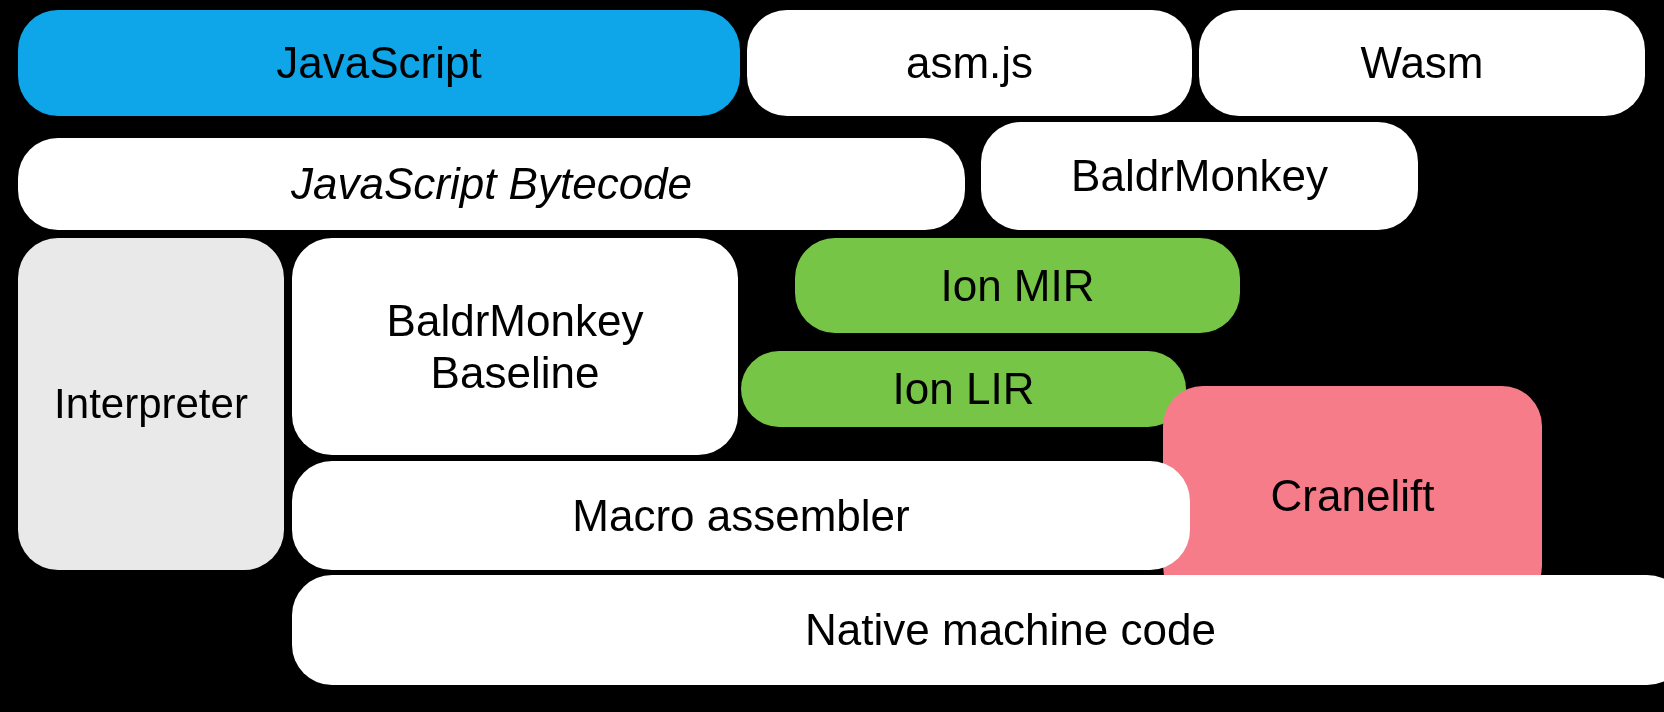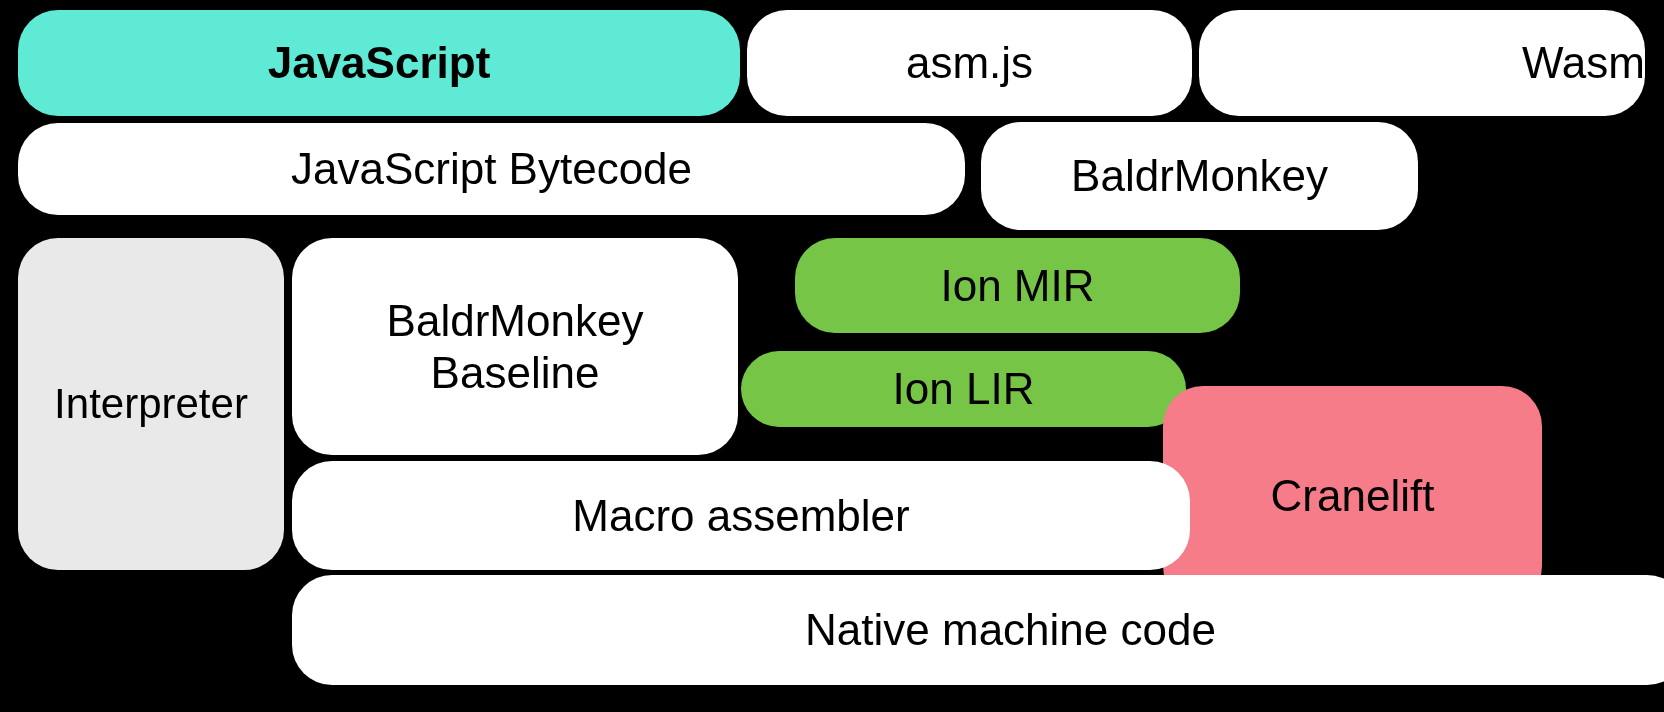--- a/index.html
+++ b/index.html
@@ -21,38 +21,38 @@
     text-align: center;
     font-size: 44px;
     font-weight: 400;
     color: #000;
     line-height: 1.18;
   }
   .node .label { display: inline-block; }
 
   .n-javascript   { left: 18px;   top: 10px;  width: 722px;  height: 106px; }
   .n-asmjs        { left: 747px;  top: 10px;  width: 445px;  height: 106px; }
-  .n-wasm         { left: 1199px; top: 10px;  width: 446px;  height: 106px; justify-content: flex-end; }
-  .n-bytecode     { left: 18px;   top: 123px; width: 947px;  height: 92px; }
+  .n-wasm         { left: 1199px; top: 10px;  width: 446px;  height: 106px; }
+  .n-bytecode     { left: 18px;   top: 138px; width: 947px;  height: 92px; font-style: italic; }
   .n-baldrmonkey  { left: 981px;  top: 122px; width: 437px;  height: 108px; }
   .n-interpreter  { left: 18px;   top: 238px; width: 266px;  height: 332px; font-size: 42px; }
   .n-baseline     { left: 292px;  top: 238px; width: 446px;  height: 217px; }
   .n-baseline .label { max-width: 280px; }
   .n-ion-mir      { left: 747px;  top: 238px; width: 445px;  height: 95px; margin-left: 48px; }
   .n-ion-lir      { left: 741px;  top: 351px; width: 445px;  height: 76px; }
   .n-cranelift    { left: 1163px; top: 350px; width: 379px;  height: 220px; margin-top: 36px; }
   .n-macro        { left: 292px;  top: 461px; width: 898px;  height: 109px; }
   .n-native       { left: 292px;  top: 575px; width: 1353px; height: 110px; padding-left: 42px; }
 </style>
 </head>
 <body>
 
 <div class="stage" style="background: rgb(0, 0, 0);">
 
-  <div class="node n-javascript" style="background: #5eead4; font-weight: bold;">
+  <div class="node n-javascript" style="background: #0ea5e9;">
     <span class="label">JavaScript</span>
   </div>
 
   <div class="node n-asmjs" style="background: rgb(255, 255, 255);">
     <span class="label">asm.js</span>
   </div>
 
   <div class="node n-wasm" style="background: rgb(255, 255, 255);">
     <span class="label">Wasm</span>
   </div>

